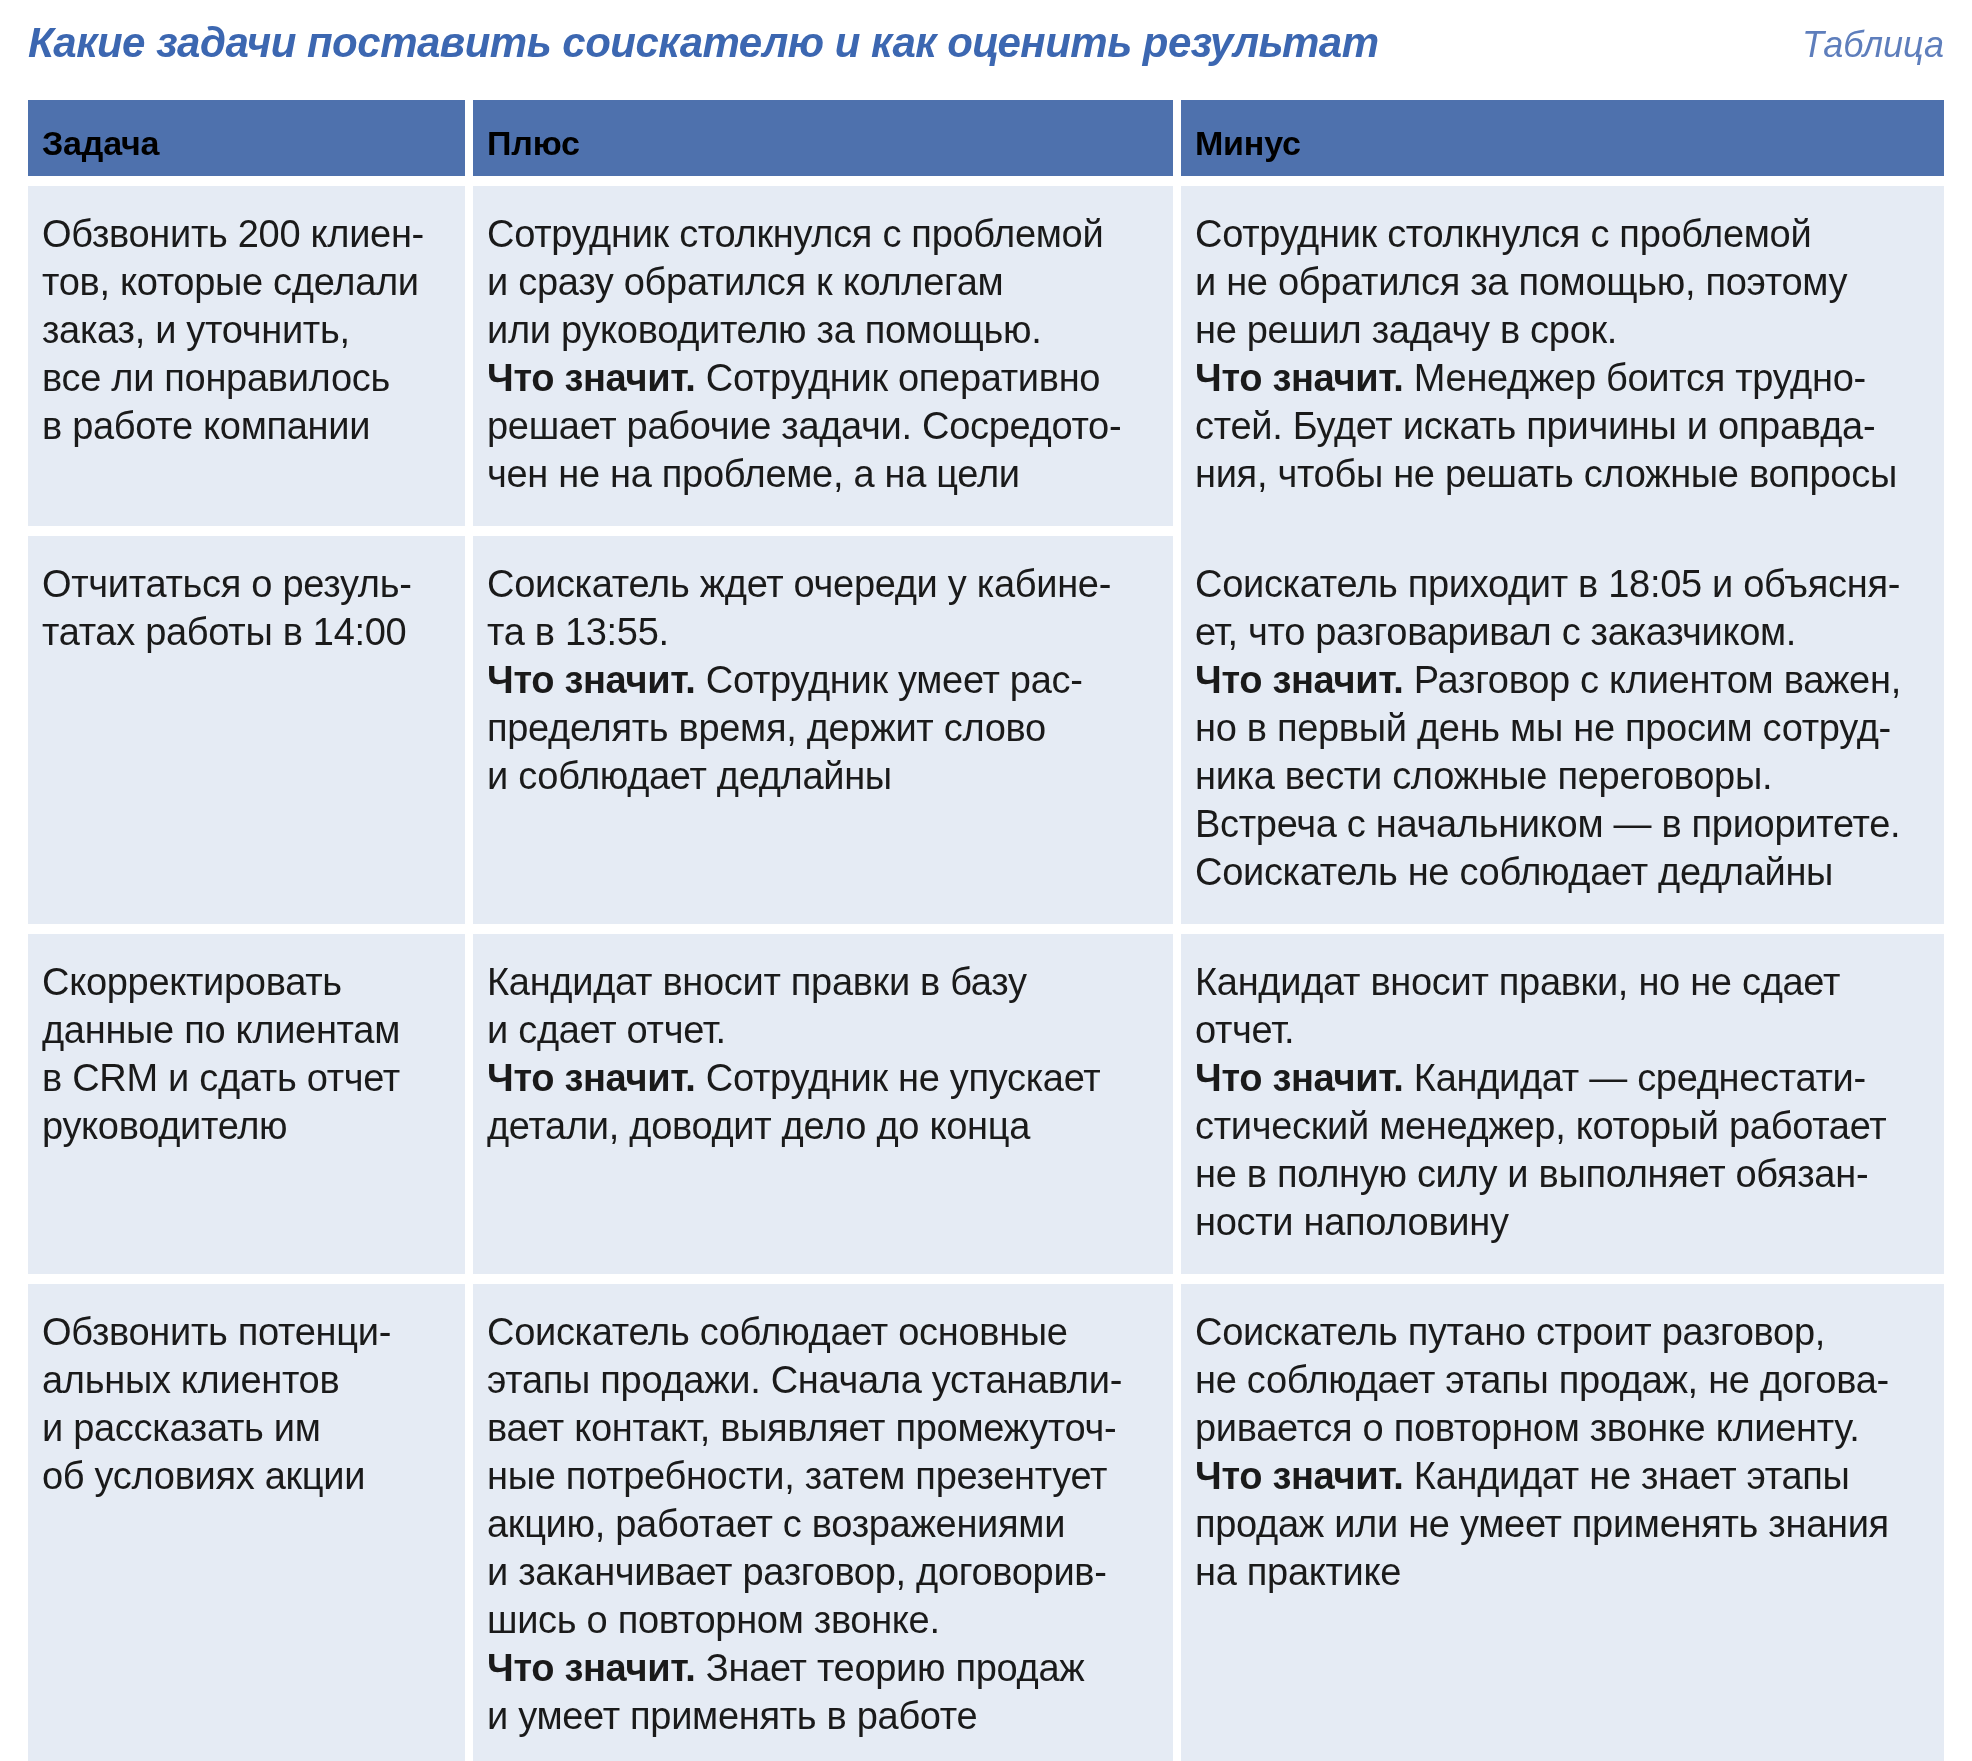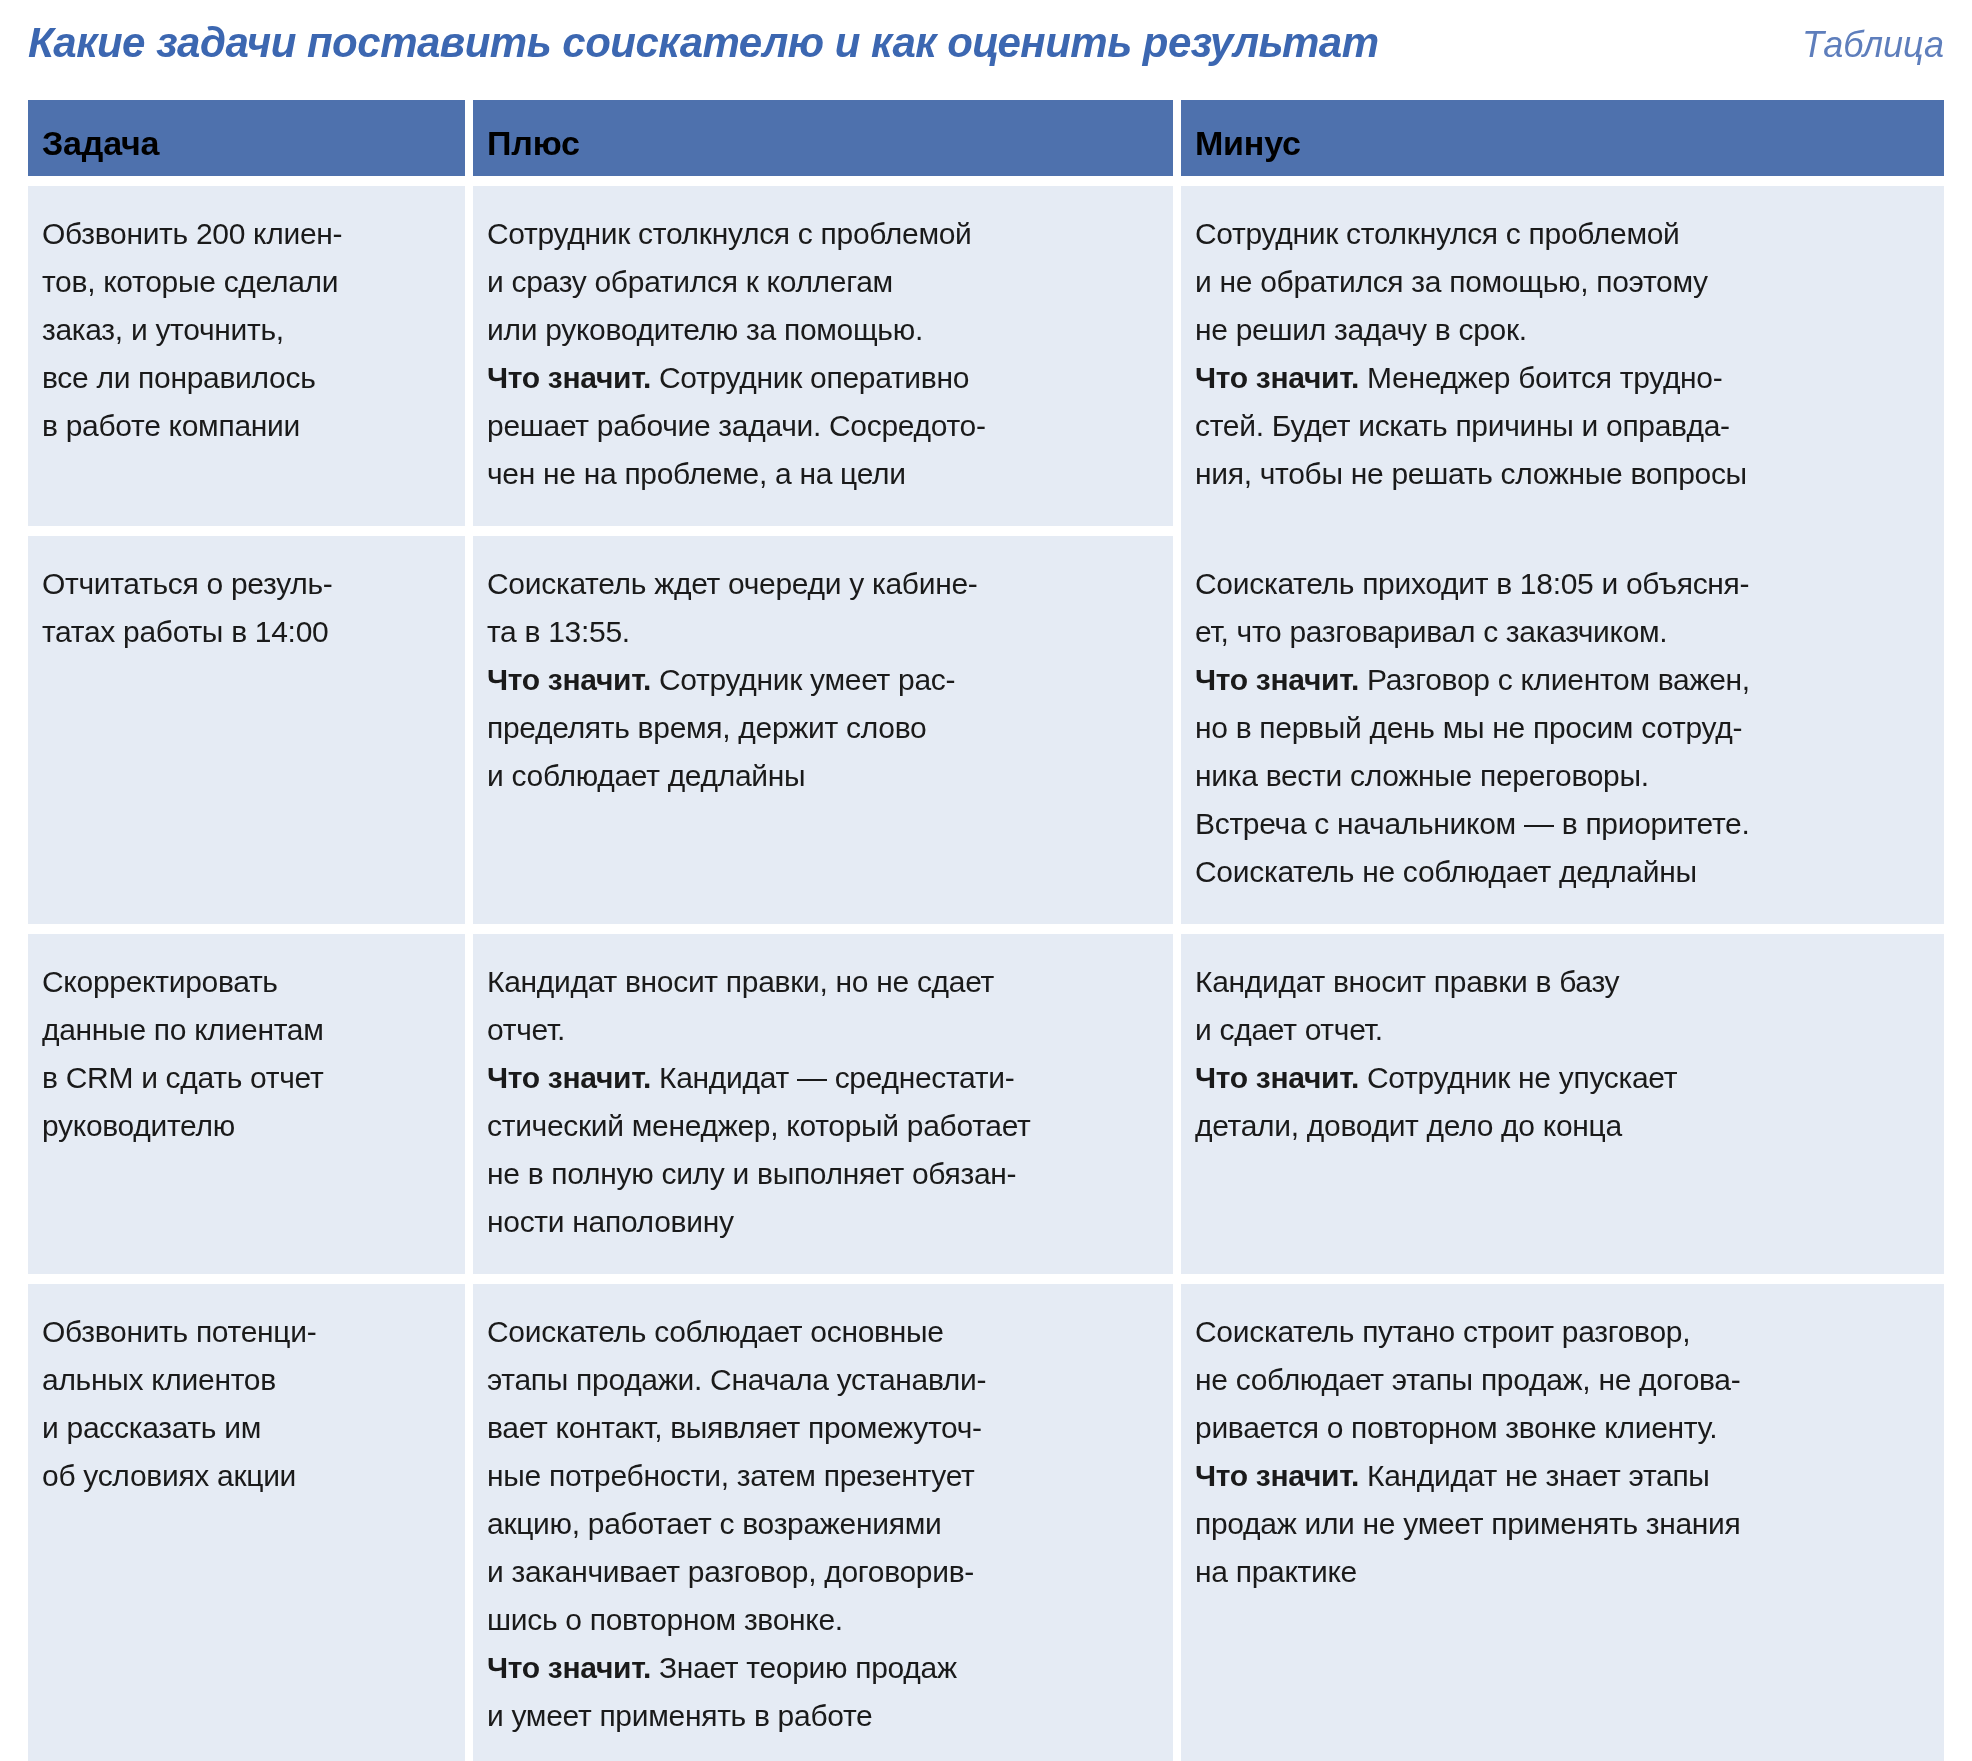--- a/index.html
+++ b/index.html
@@ -53,21 +53,21 @@
     background:var(--header-bg);
     color:#000000;
     font-weight:bold;
     font-size:34px;
     line-height:36px;
     padding:25px 14px 15px 14px;
     letter-spacing:-0.2px;
   }
   .td{
     background:var(--cell-bg);
-    font-size:30px;
+    font-size:38px;
     line-height:48px;
     letter-spacing:-0.3px;
     padding:24px 14px 28px 14px;
     white-space:pre-line;
   }
   .td b{font-weight:bold;}
   .minus-merged{
     grid-column:3;
     grid-row:2 / span 2;
     display:grid;
@@ -131,30 +131,30 @@
     <div class="td"><span>Соискатель ждет очереди у кабине-
 та в 13:55.
 </span><b>Что значит.</b><span> Сотрудник умеет рас-
 пределять время, держит слово
 и соблюдает дедлайны</span></div>
 
     <div class="td">Скорректировать
 данные по клиентам
 в CRM и сдать отчет
 руководителю</div>
+    <div class="td"><span>Кандидат вносит правки в базу
+и сдает отчет.
+</span><b>Что значит.</b><span> Сотрудник не упускает
+детали, доводит дело до конца</span></div>
     <div class="td"><span>Кандидат вносит правки, но не сдает
 отчет.
 </span><b>Что значит.</b><span> Кандидат — среднестати-
 стический менеджер, который работает
 не в полную силу и выполняет обязан-
 ности наполовину</span></div>
-    <div class="td"><span>Кандидат вносит правки в базу
-и сдает отчет.
-</span><b>Что значит.</b><span> Сотрудник не упускает
-детали, доводит дело до конца</span></div>
 
     <div class="td">Обзвонить потенци-
 альных клиентов
 и рассказать им
 об условиях акции</div>
     <div class="td"><span>Соискатель соблюдает основные
 этапы продажи. Сначала устанавли-
 вает контакт, выявляет промежуточ-
 ные потребности, затем презентует
 акцию, работает с возражениями

